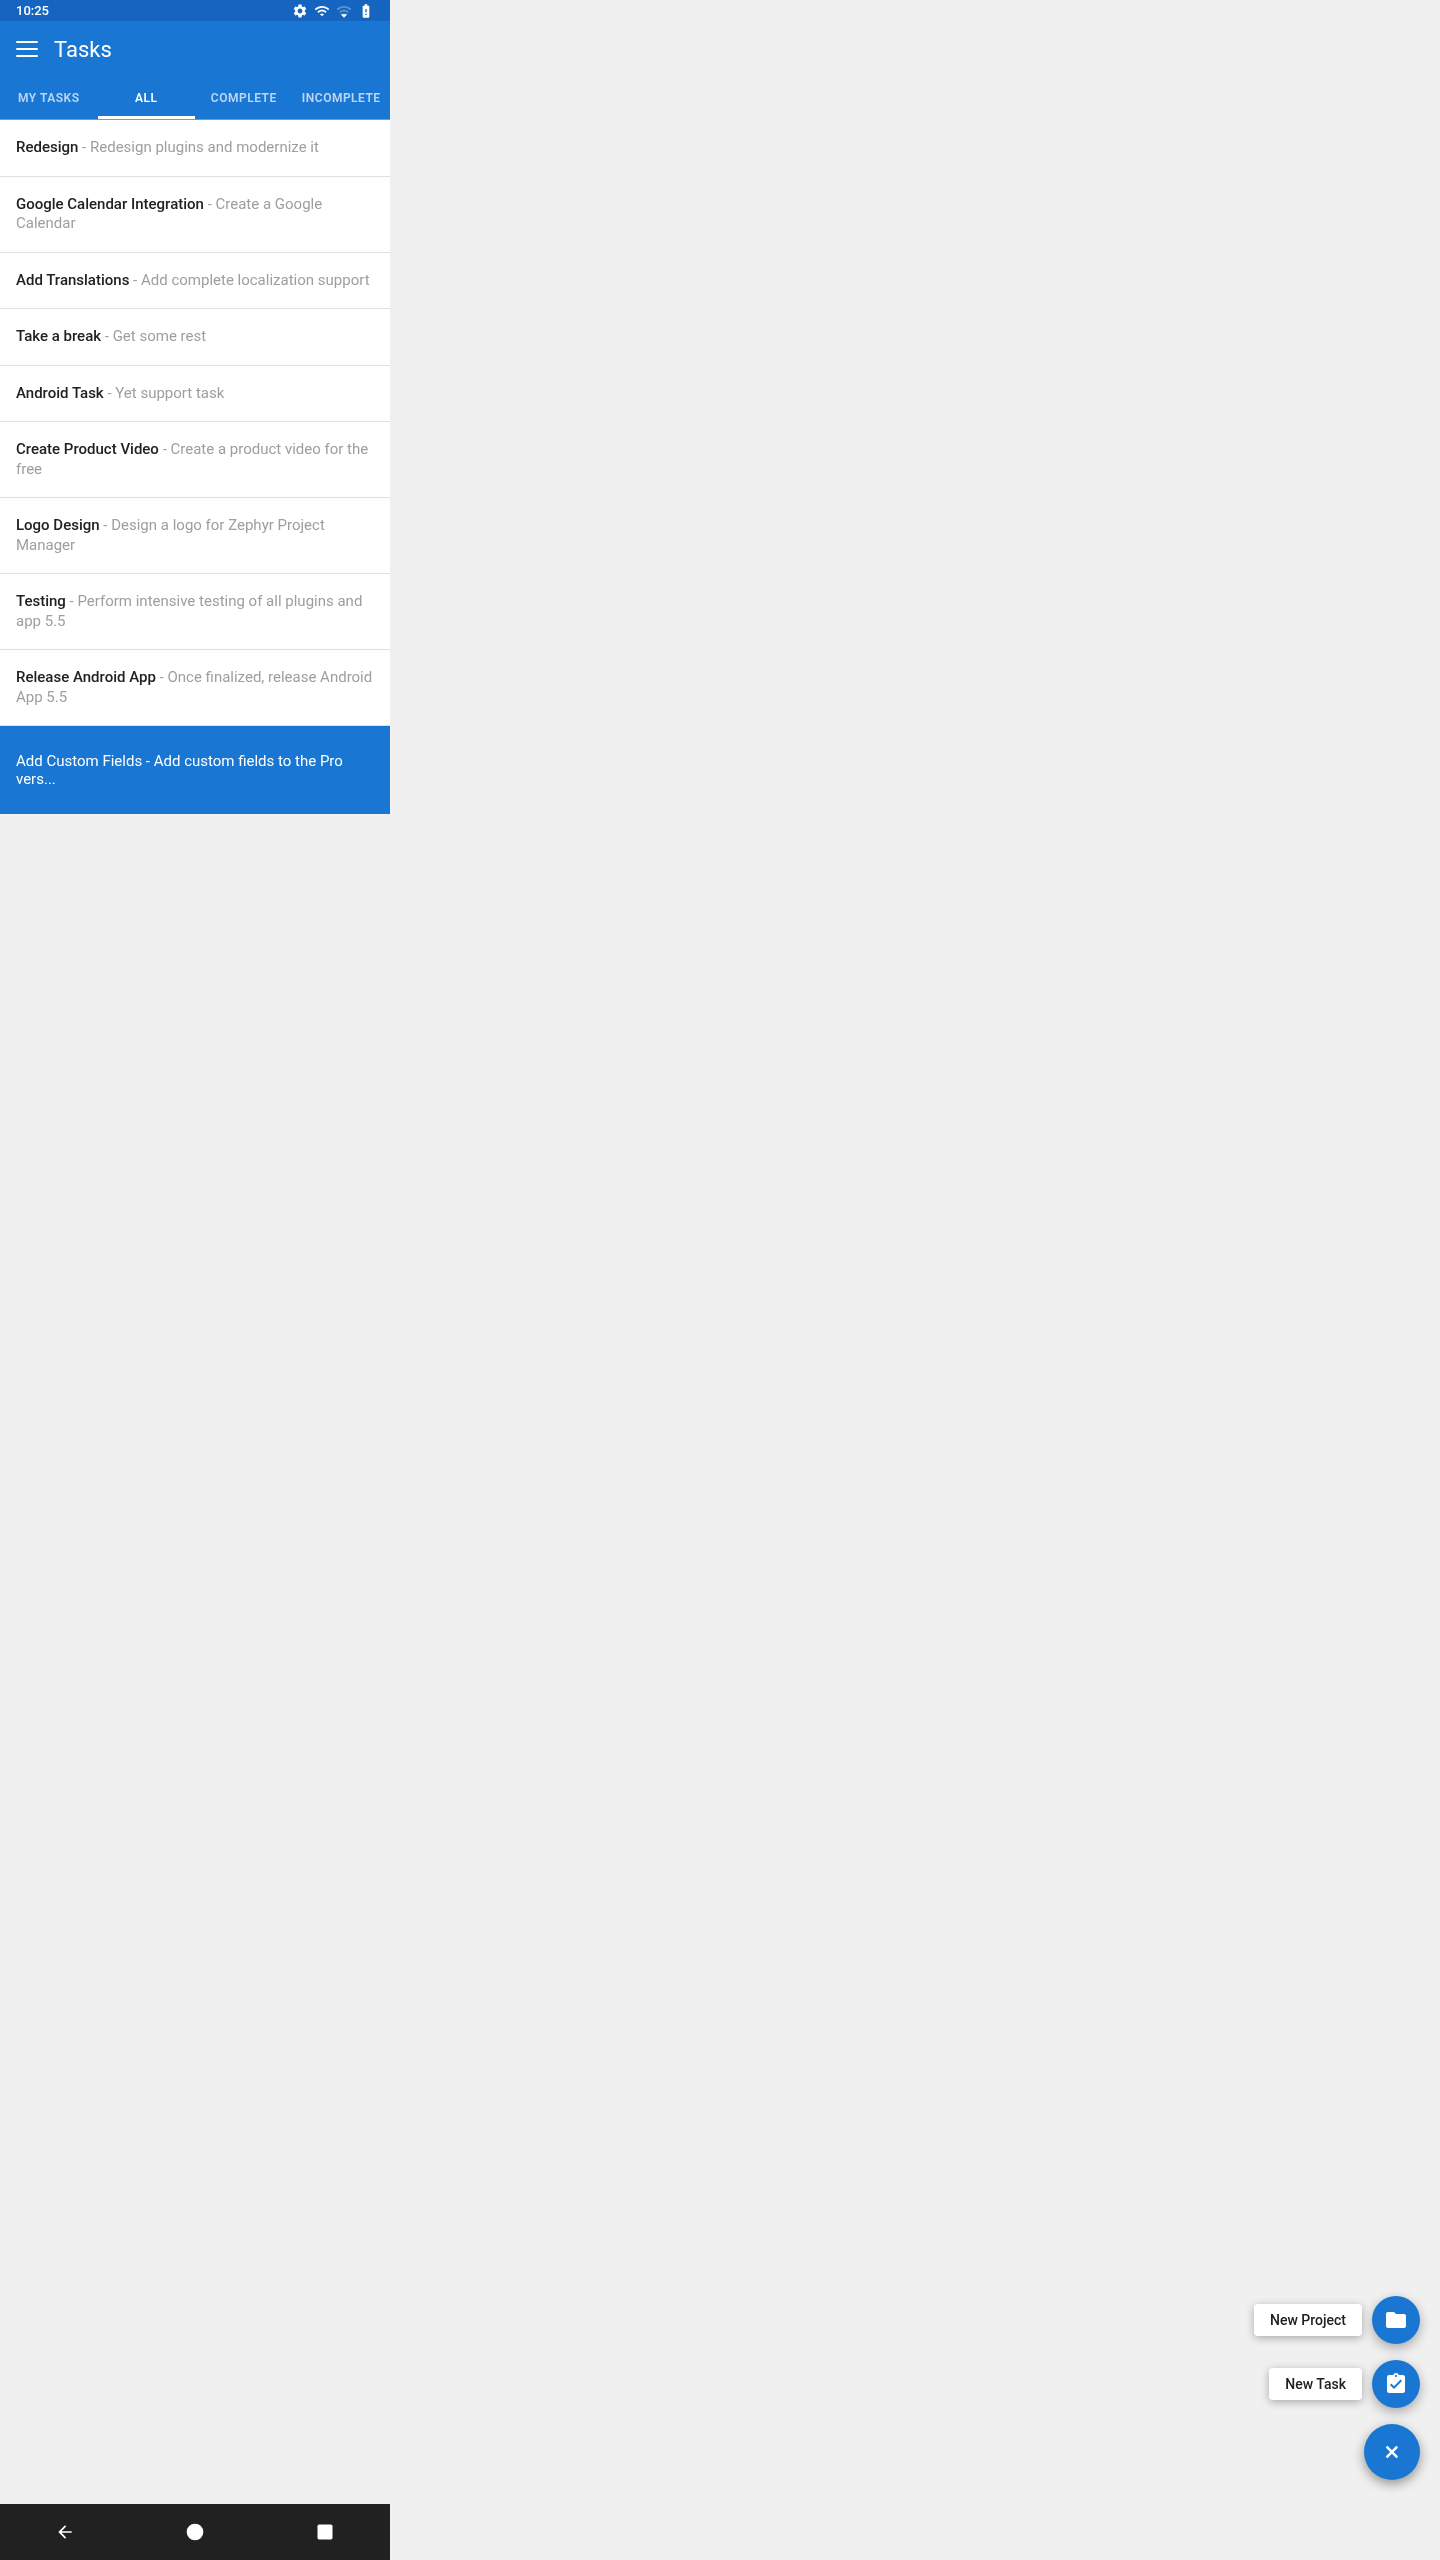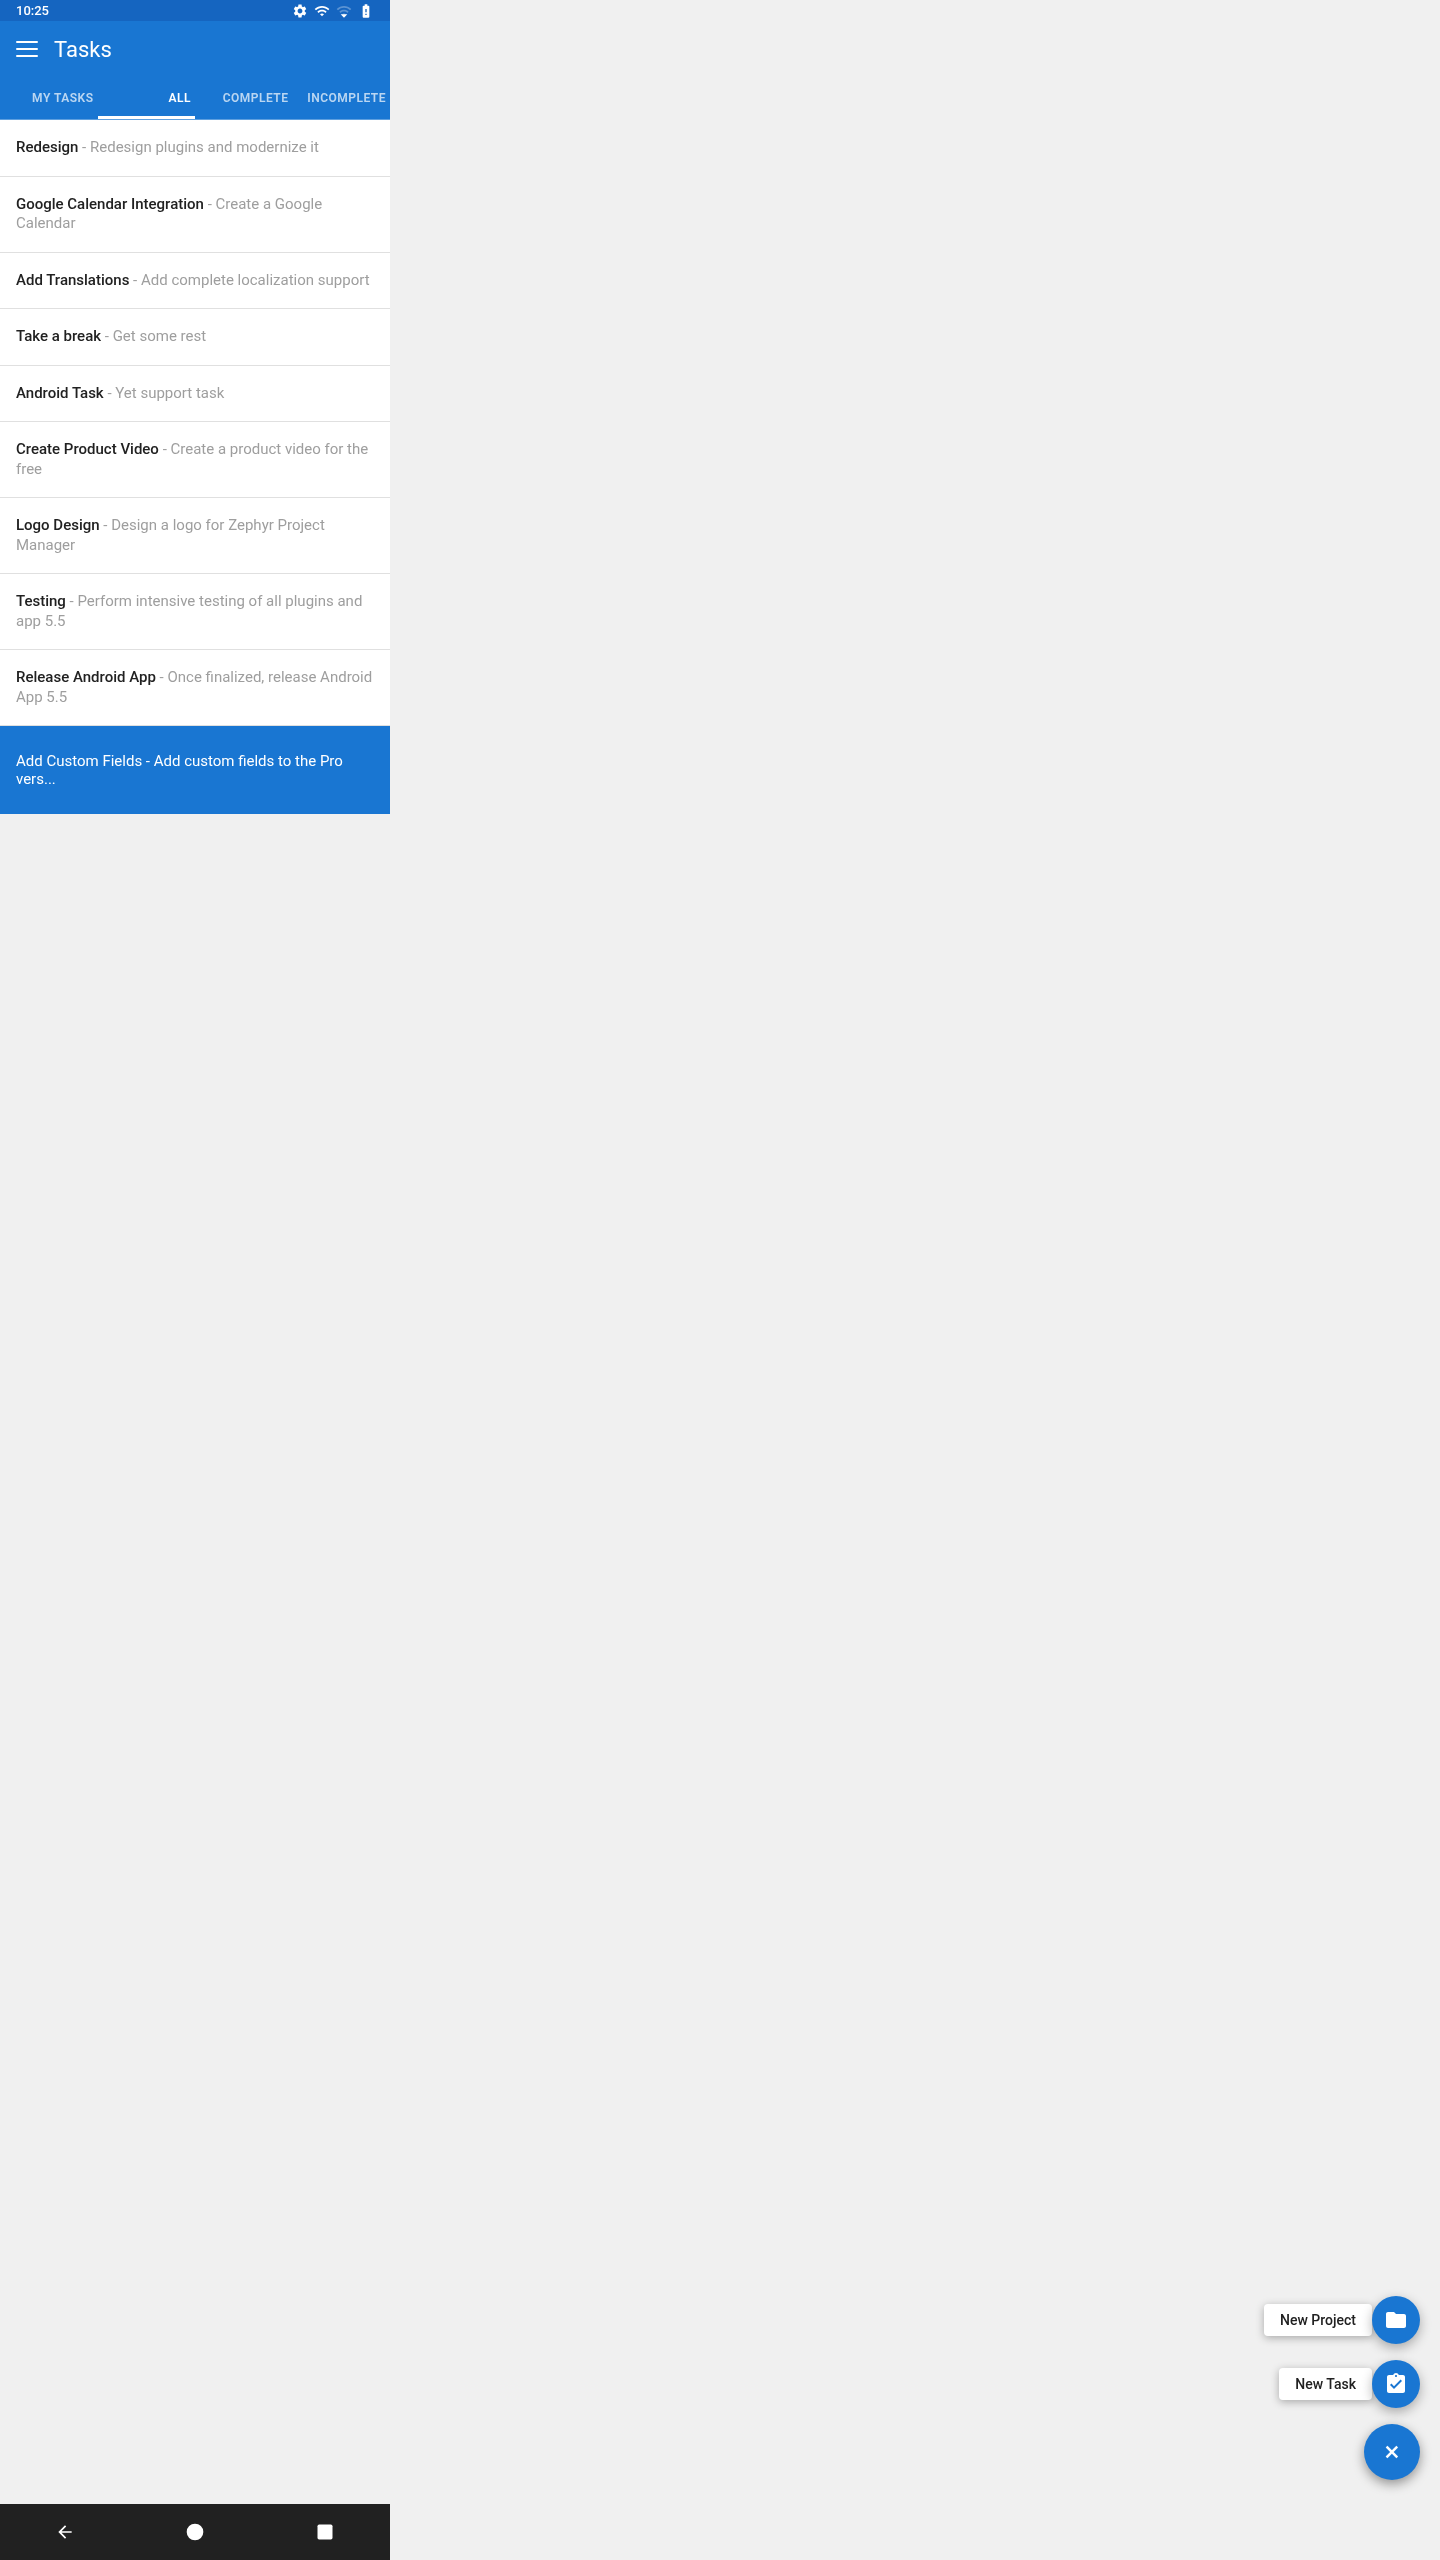--- a/index.html
+++ b/index.html
@@ -67,21 +67,21 @@
     }
 
     
     .tabs {
       background: #1976d2;
       display: flex;
       border-bottom: 1px solid rgba(255,255,255,0.3);
     }
     .tab {
       flex: 1;
-      text-align: right;
+      text-align: center;
       padding: 14px 4px;
       color: rgba(255,255,255,0.7);
       font-size: 12px;
       font-weight: 600;
       letter-spacing: 0.5px;
       cursor: pointer;
       position: relative;
       text-transform: uppercase;
     }
     .tab.active {
@@ -142,20 +142,21 @@
       right: 20px;
       display: flex;
       flex-direction: column;
       align-items: flex-end;
       gap: 16px;
     }
 
     .fab-option {
       display: flex;
       align-items: center;
+      gap: 10px;
       justify-content: flex-end;
     }
     .fab-label {
       background: white;
       color: #212121;
       font-size: 14px;
       font-weight: 500;
       padding: 8px 16px;
       border-radius: 4px;
       box-shadow: 0 2px 8px rgba(0,0,0,0.3);

